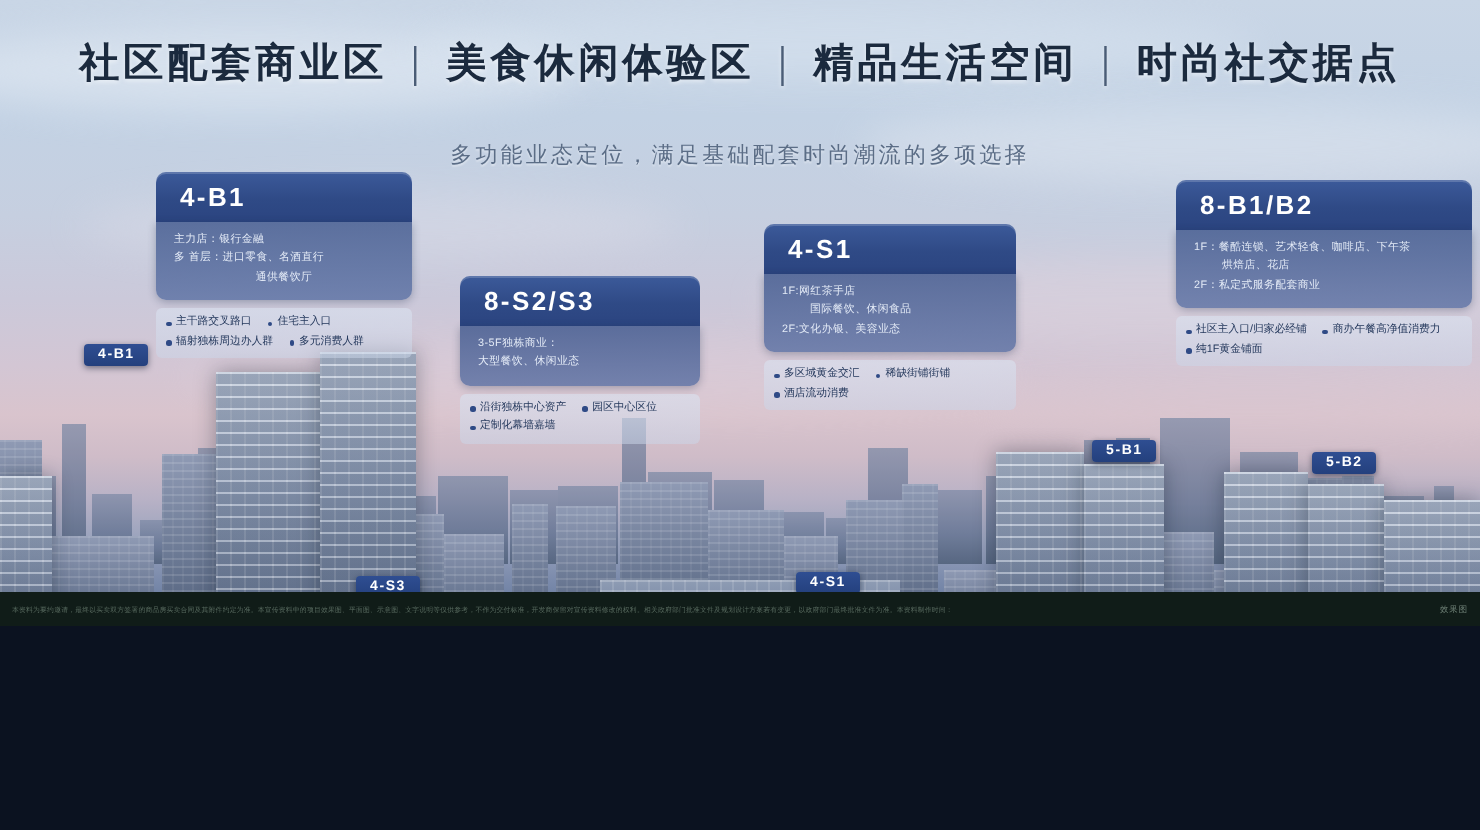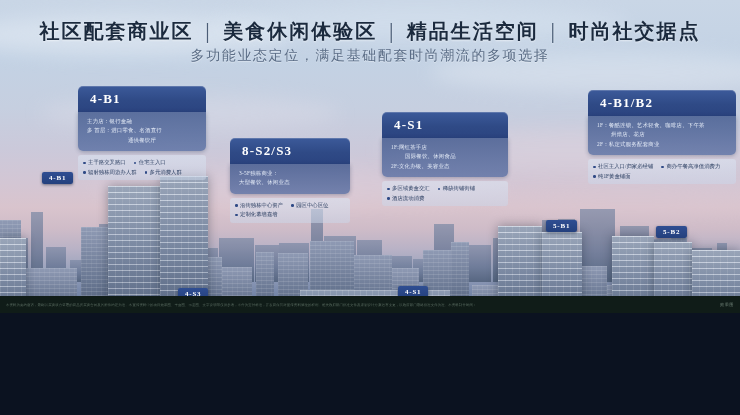--- a/index.html
+++ b/index.html
@@ -2,21 +2,21 @@
 <html lang="zh"><head>
 <meta charset="utf-8">
 <title>Commercial Plan Slide</title>
 <style>
   html,body{margin:0;padding:0;}
   body{
     width:740px;height:415px;overflow:hidden;
     font-family:"Liberation Sans","DejaVu Sans",sans-serif;
     background:#0b1220;
   }
-  .slide{position:relative;width:740px;height:313px;overflow:hidden;font-family:Liberation Serif, serif;}
+  .slide{position:relative;width:740px;height:313px;overflow:hidden;}
 
   
   .sky{
     position:absolute;left:0;top:0;width:740px;height:415px;
     background:
       linear-gradient(180deg,
         #c9d6e6 0%,
         #c3d2e4 14%,
         #c6cfe0 26%,
         #cbc9da 36%,
@@ -102,21 +102,21 @@
 
   
   .title-wrap{position:absolute;left:0;top:18px;width:740px;text-align:center;}
   .main-title{
     font-size:20px;font-weight:bold;color:#1b2a3e;letter-spacing:2px;
     text-shadow:0 1px 2px rgba(255,255,255,.55);
     white-space:nowrap;
   }
   .main-title .sep{color:#4b5d76;font-weight:normal;margin:0 4px;}
   .subtitle{
-    margin-top:2px;font-size:14px;color:#5b6d86;letter-spacing:1.6px;
+    margin-top:25px;font-size:11px;color:#5b6d86;letter-spacing:1.6px;
     text-shadow:0 1px 1px rgba(255,255,255,.45);
   }
 
   
   .card{position:absolute;}
   .card-head{
     background:linear-gradient(180deg,#3c5a9a 0%,#2f4a86 55%,#2b4480 100%);
     color:#fff;font-size:13px;font-weight:bold;letter-spacing:1.2px;
     padding:5px 10px 5px 12px;
     border-radius:5px 5px 0 0;
@@ -410,21 +410,21 @@
           <span>稀缺街铺街铺</span>
         </div>
       <div class="bullet">
           <span class="dot"></span>
           <span>酒店流动消费</span>
         </div>
     </div>
   </div>
 
   <div class="card" style="left:588px;top:90px;width:148px;">
-    <div class="card-head">4-B1/B2</div>
+    <div class="card-head">8-B1/B2</div>
     <div class="card-body">
       <div class="card-line">1F：餐酷连锁、艺术轻食、咖啡店、下午茶</div>
       <div class="card-line indent">烘焙店、花店</div>
       <div class="card-line">2F：私定式服务配套商业</div>
     </div>
     <div class="bullets">
       <div class="bullet">
           <span class="dot"></span>
           <span>社区主入口/归家必经铺</span>
         </div>

